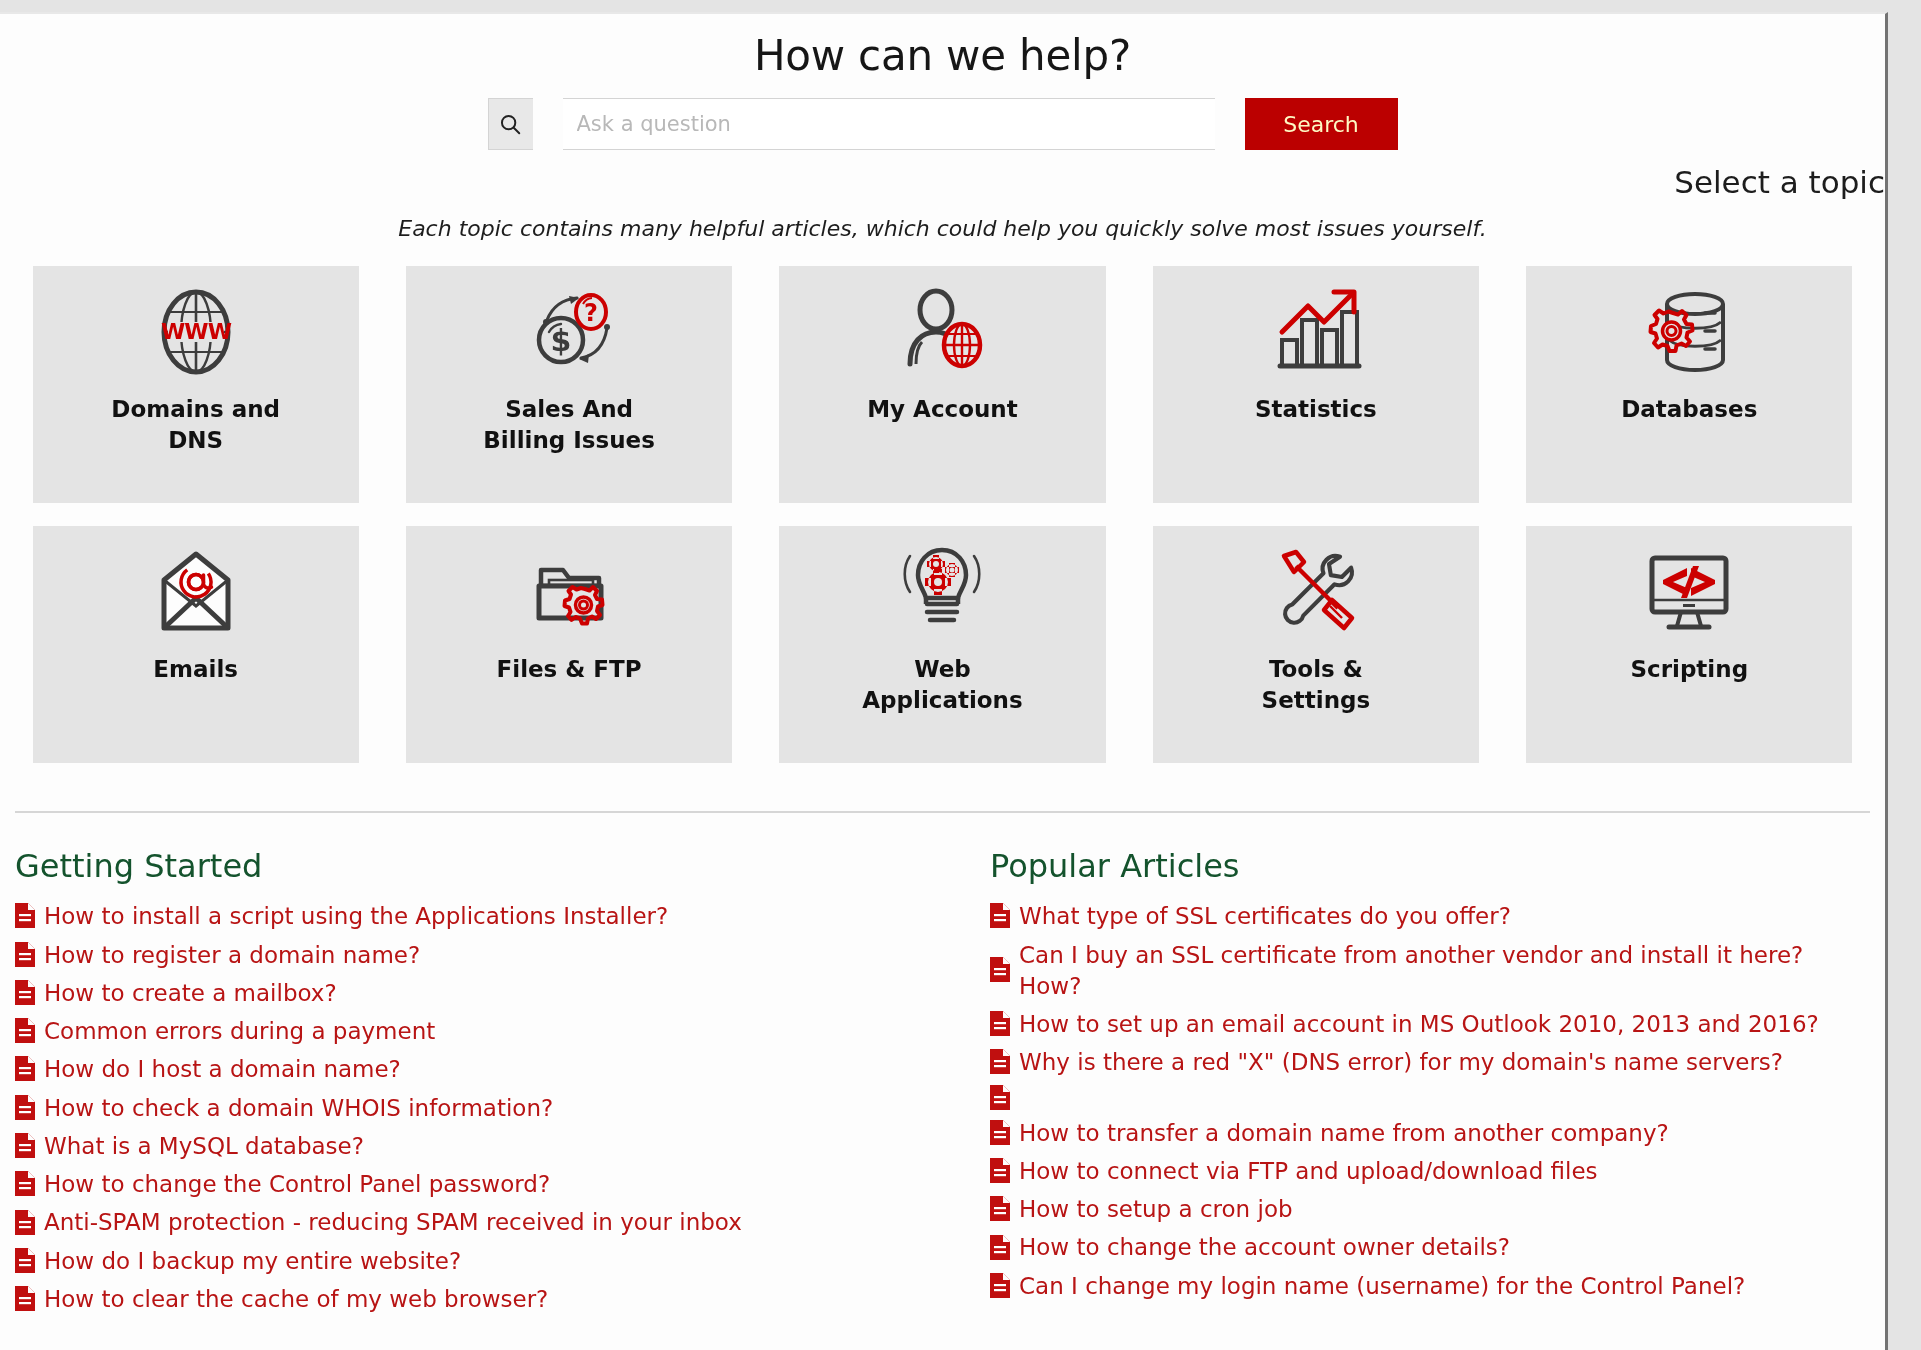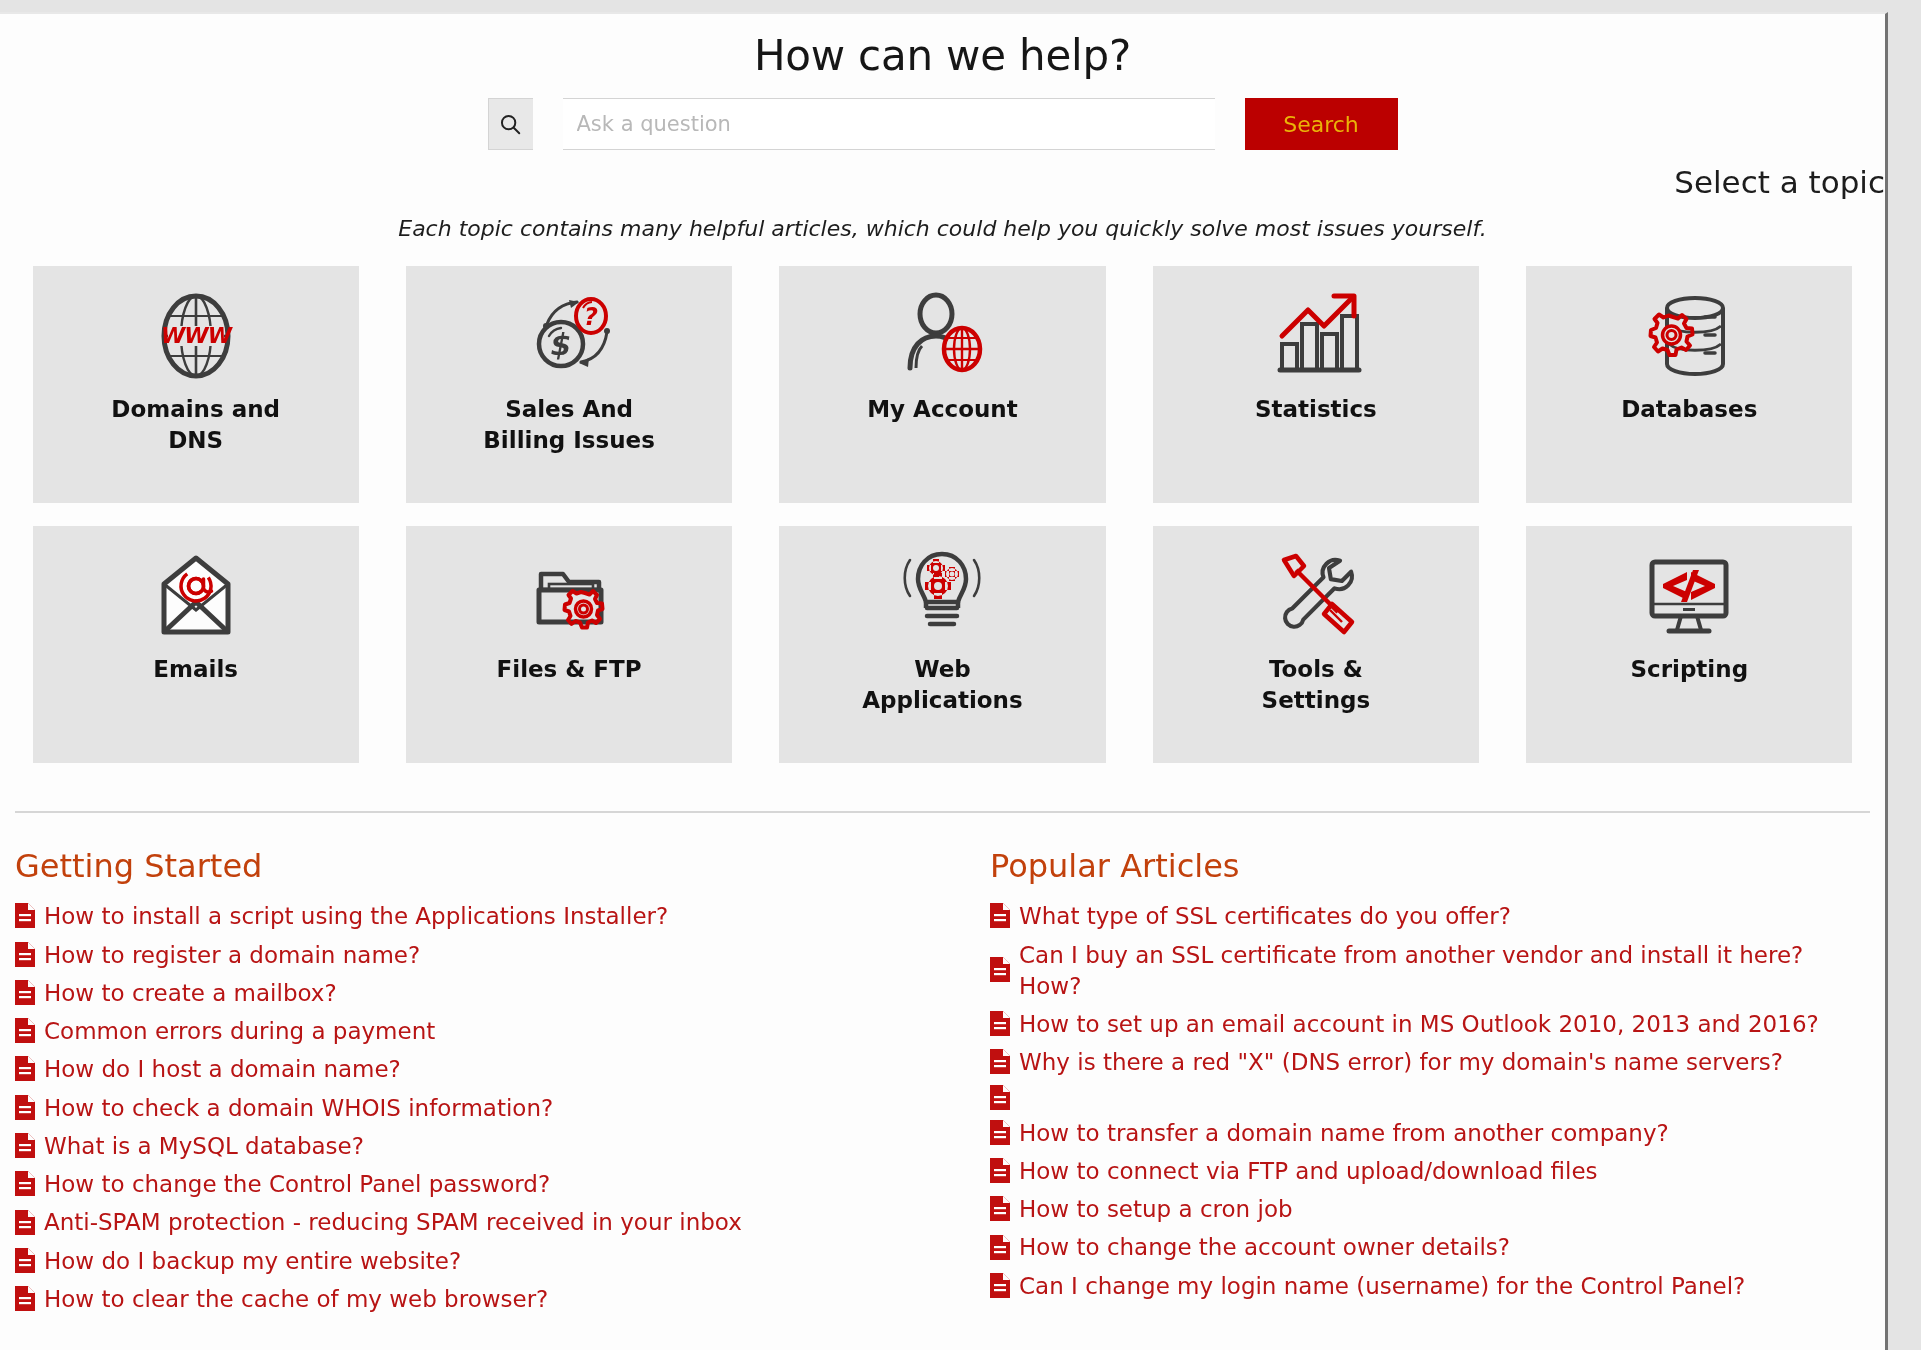--- a/index.html
+++ b/index.html
@@ -80,21 +80,21 @@
     padding: 0 14px;
     color: #333;
     outline: none;
   }
   .search-input::placeholder { color: #b8b8b8; }
 
   .search-button {
     width: 153px;
     flex: none;
     background: #bb0000;
-    color: #eab308;
+    color: #fef9c3;
     border: none;
     font-family: "DejaVu Sans", sans-serif;
     font-size: 22px;
     cursor: pointer;
   }
 
   .hero-sub {
     text-align: right;
     font-size: 31px;
     font-weight: 400;
@@ -130,23 +130,21 @@
     align-items: center;
     justify-content: flex-start;
     padding-top: 16px;
     cursor: pointer;
     text-decoration: none;
   }
 
   .topic-icon {
     height: 108px;
     display: flex;
-    align-items: center;
     justify-content: center;
-    font-style: italic;
   }
 
   .topic-label {
     margin-top: 4px;
     font-size: 23px;
     font-weight: bold;
     color: #111;
     text-align: center;
     line-height: 1.35;
     max-width: 210px;
@@ -163,21 +161,21 @@
   .lists {
     margin-top: 34px;
     padding: 0 15px;
     display: grid;
     grid-template-columns: 975px 1fr;
   }
 
   .list-heading {
     font-size: 32px;
     font-weight: 400;
-    color: #c2410c;
+    color: #14532d;
     margin-bottom: 16px;
   }
 
   ul.article-list { list-style: none; }
 
   ul.article-list li {
     display: flex;
     align-items: center;
     margin-bottom: 7px;
   }

